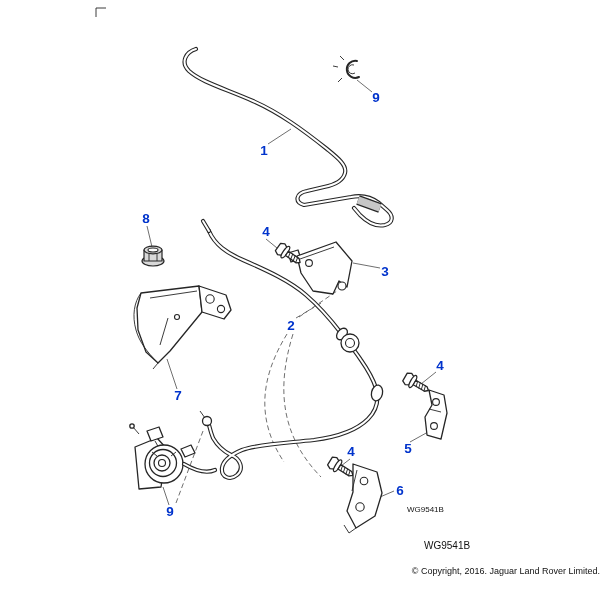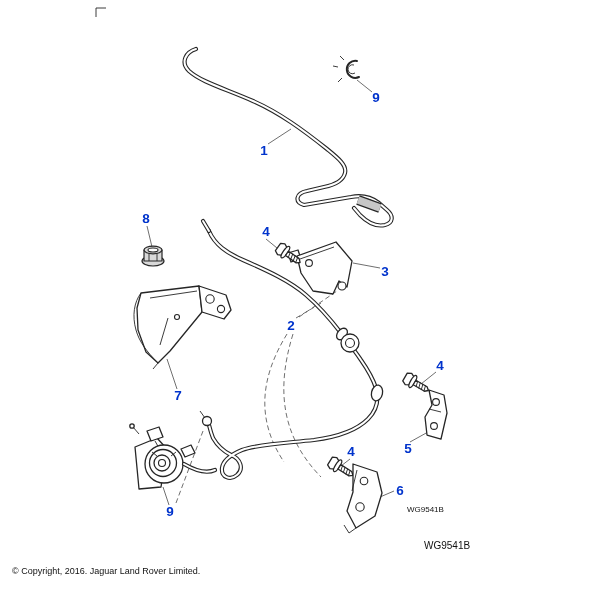--- a/index.html
+++ b/index.html
@@ -38,21 +38,21 @@
   .code-inline {
     position: absolute; left: 407px; top: 505px;
     font-size: 8px; color: #111;
   }
   .code-footer {
     position: absolute; left: 424px; top: 540px;
     font-size: 10px; color: #111;
   }
   .copyright {
     position: absolute; left: 12px; right: 0; top: 566px;
-    text-align: left; font-size: 9px; color: #111;
+    text-align: right; font-size: 9px; color: #111;
   }
 </style>
 </head>
 <body>
 
 <svg id="art" width="600" height="600" viewBox="0 0 600 600">
 
   <defs>
     <g id="bolt-proto">
       <path class="part" d="M0,-4.5 L4,-6.5 L8,-4.5 L8,4.5 L4,6.5 L0,4.5 Z"></path>

